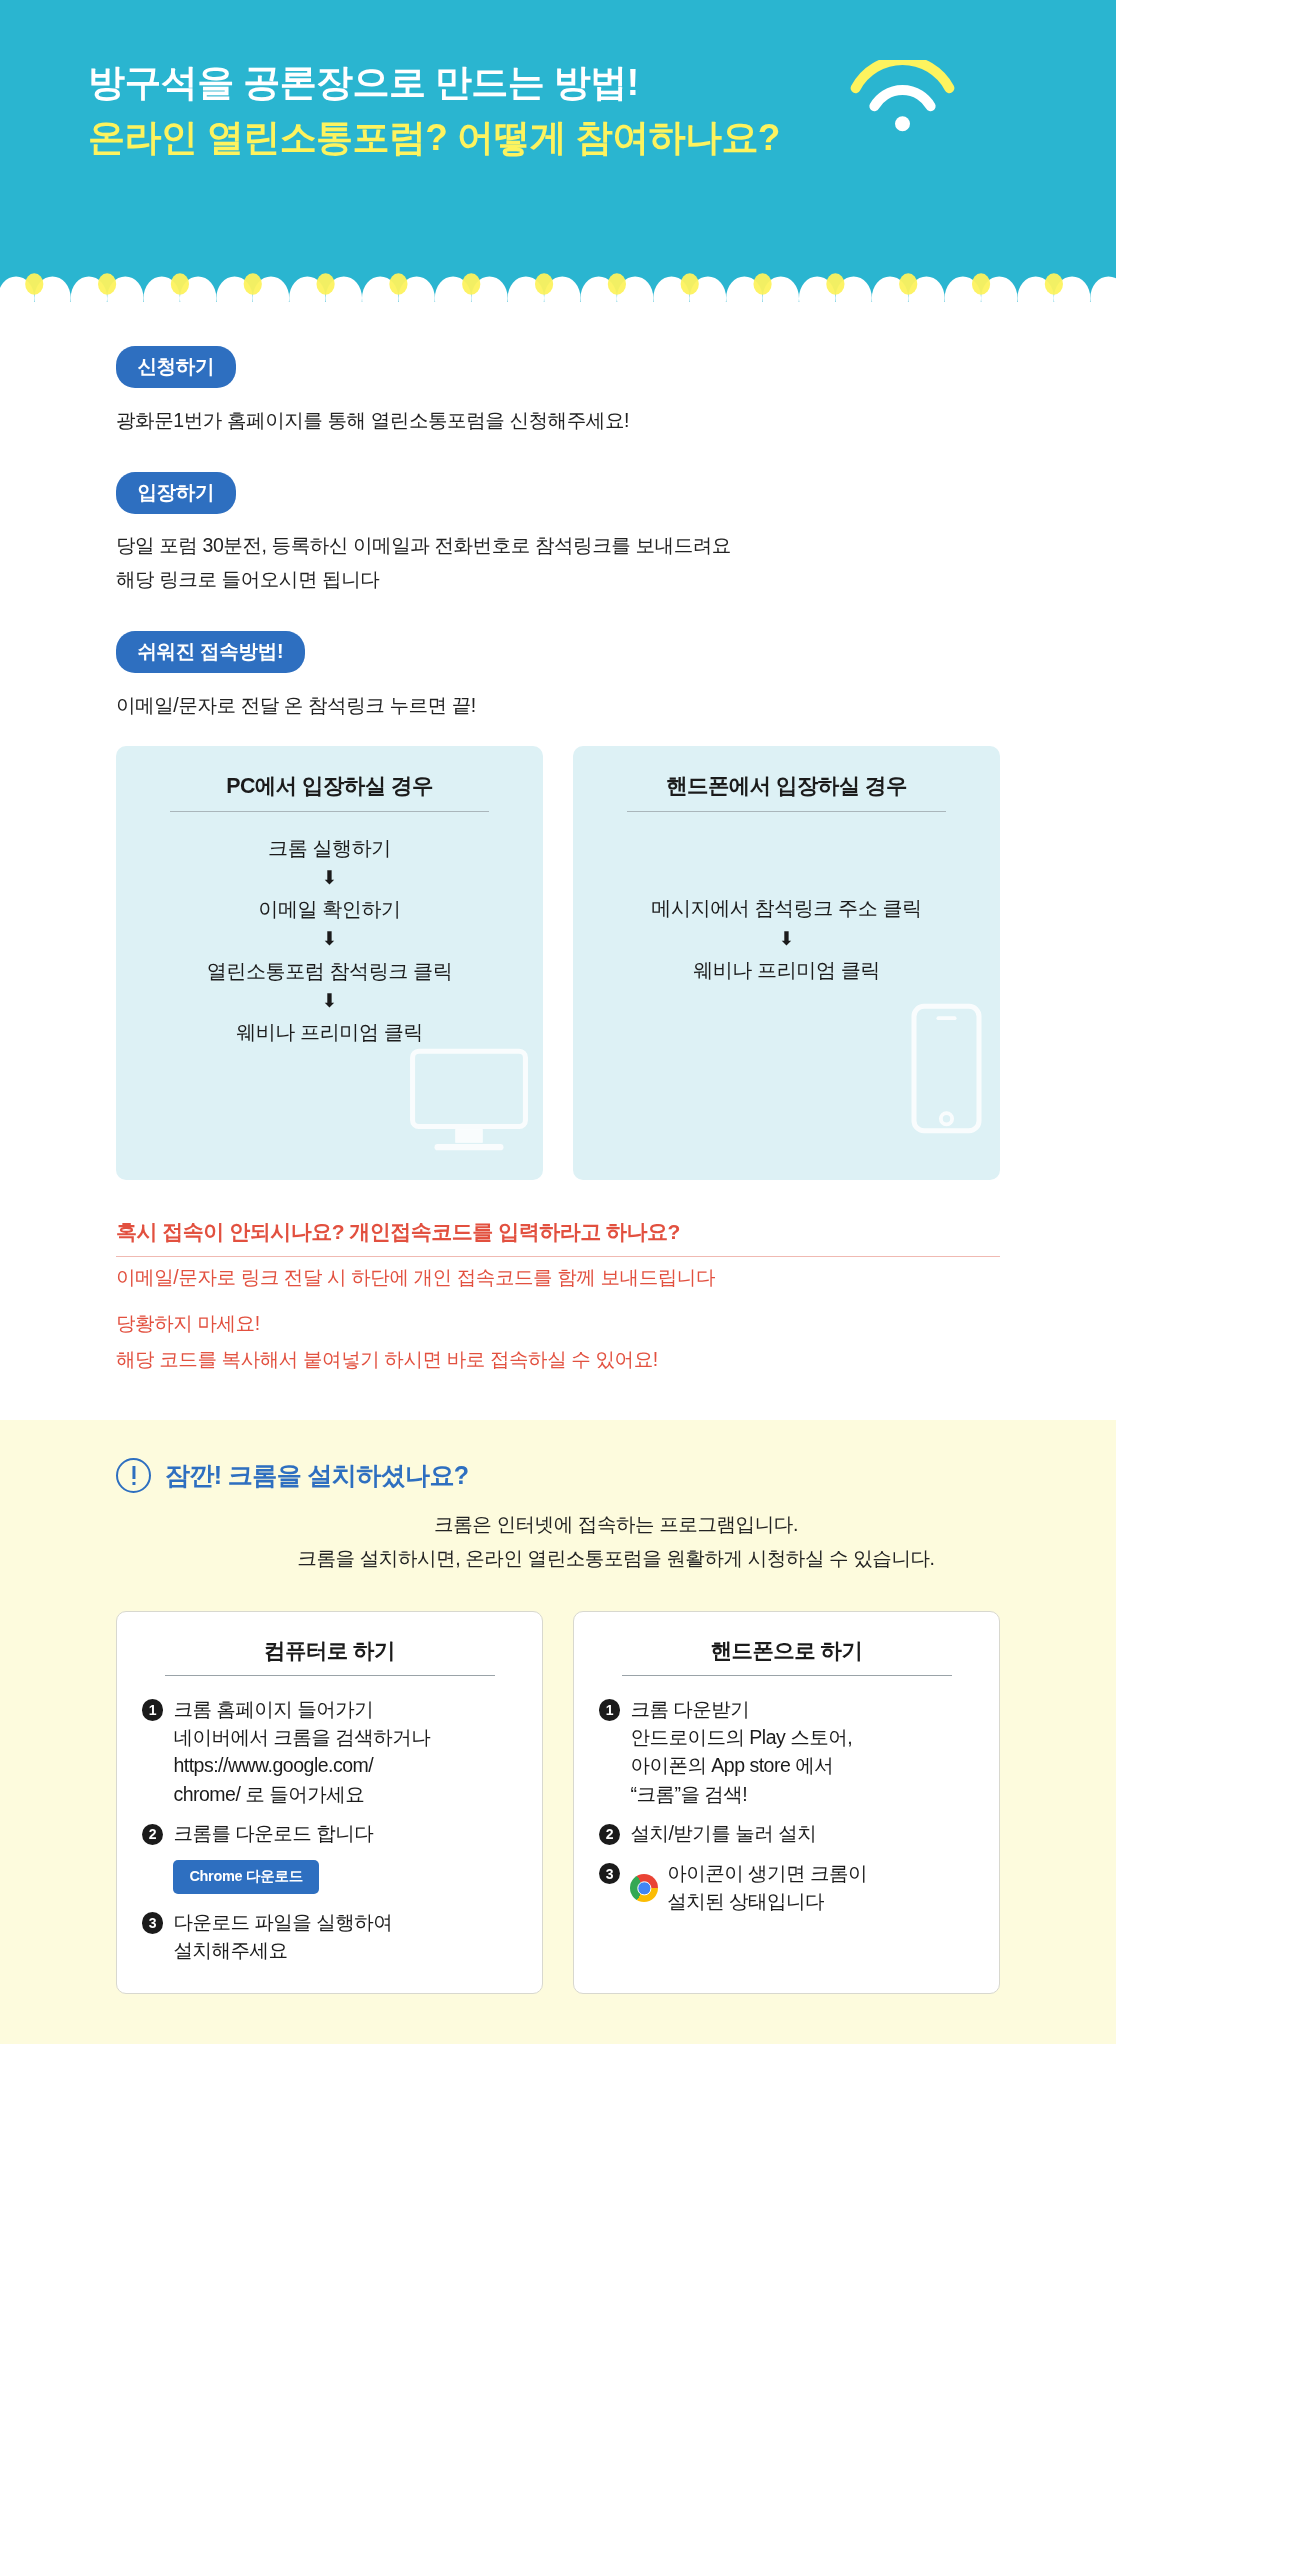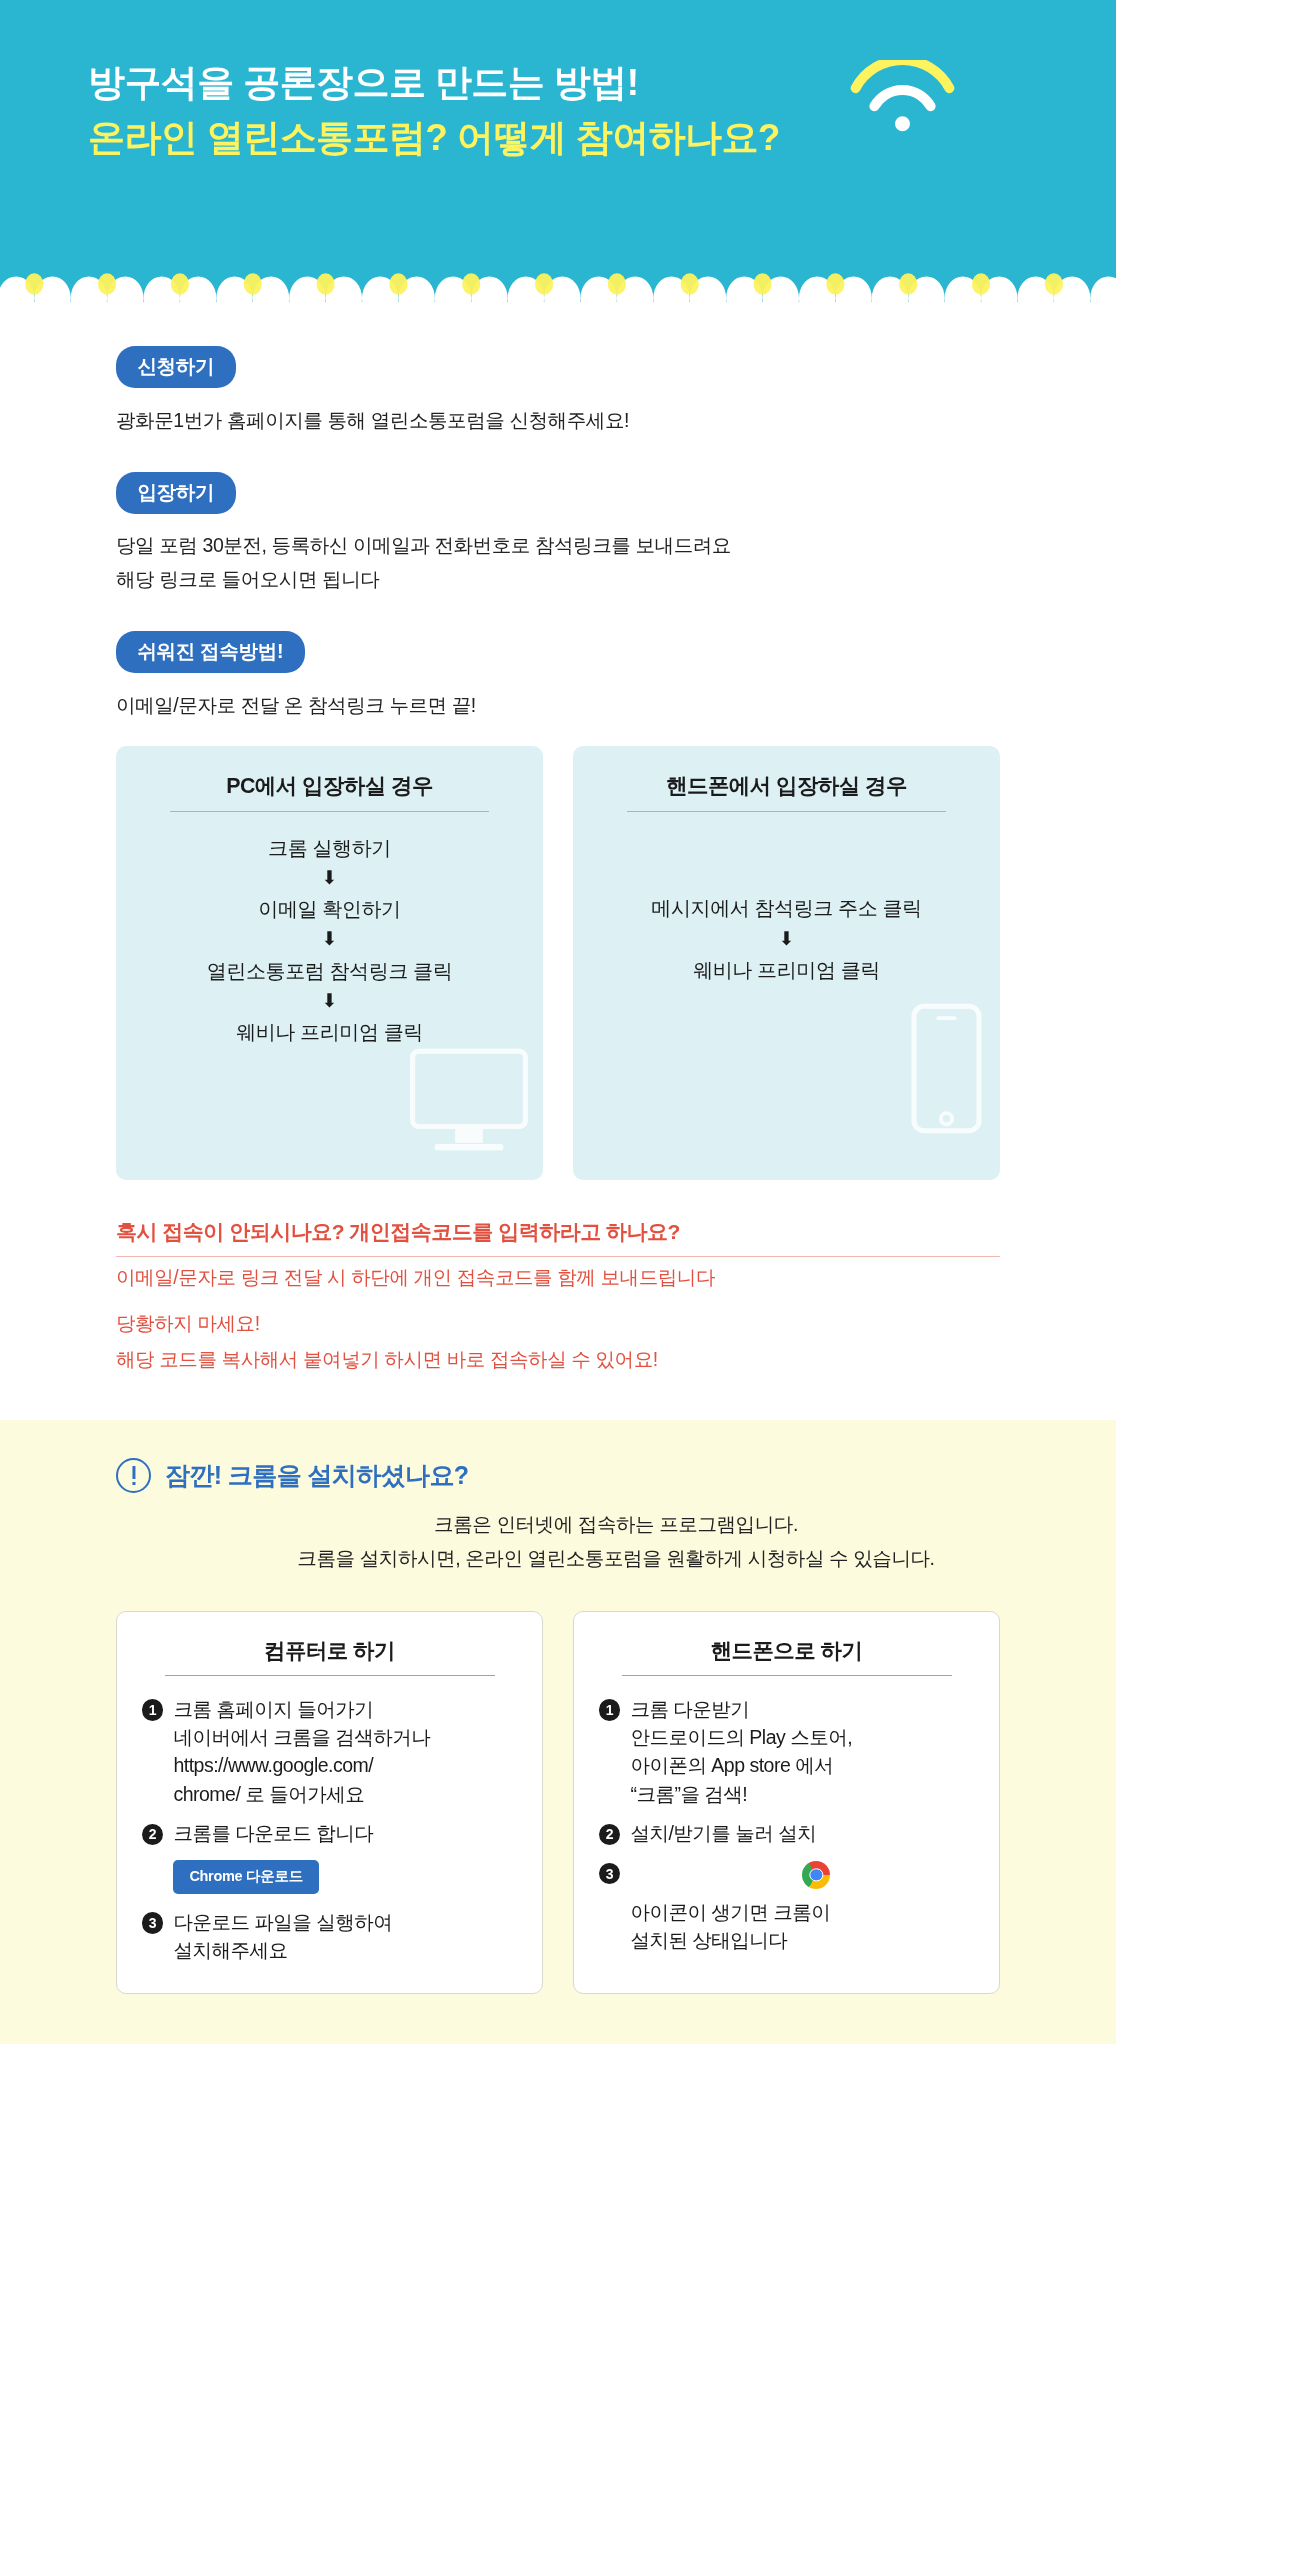--- a/index.html
+++ b/index.html
@@ -299,21 +299,21 @@
   .chrome-logo:after {
     content: "";
     position: absolute;
     left: 50%; top: 50%;
     transform: translate(-50%,-50%);
     width: 11.3px; height: 11.3px;
     border-radius: 50%;
     background: #4285f4;
     border: 1.9px solid #ffffff;
   }
-  .item-inline { display: flex; gap: 8.8px; align-items: flex-end; flex-direction: column; }
+  .item-inline { display: flex; gap: 8.8px; align-items: center; }
 </style>
 </head>
 <body>
 
 <div class="page">
 
   <div class="header">
     <div class="header-title-1">방구석을 공론장으로 만드는 방법!</div>
     <div class="header-title-2">온라인 열린소통포럼? 어떻게 참여하나요?</div>
 

